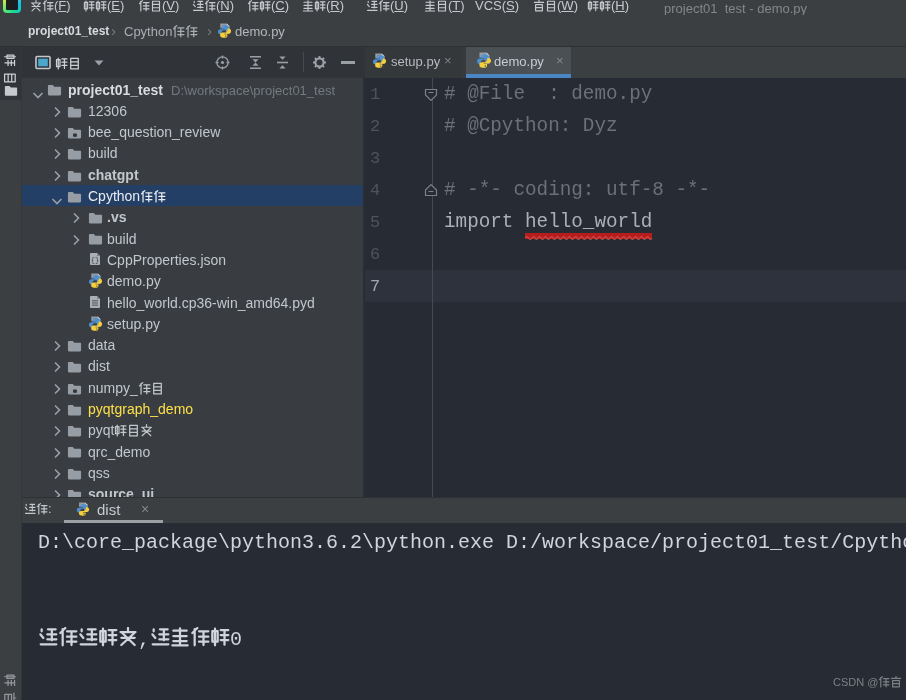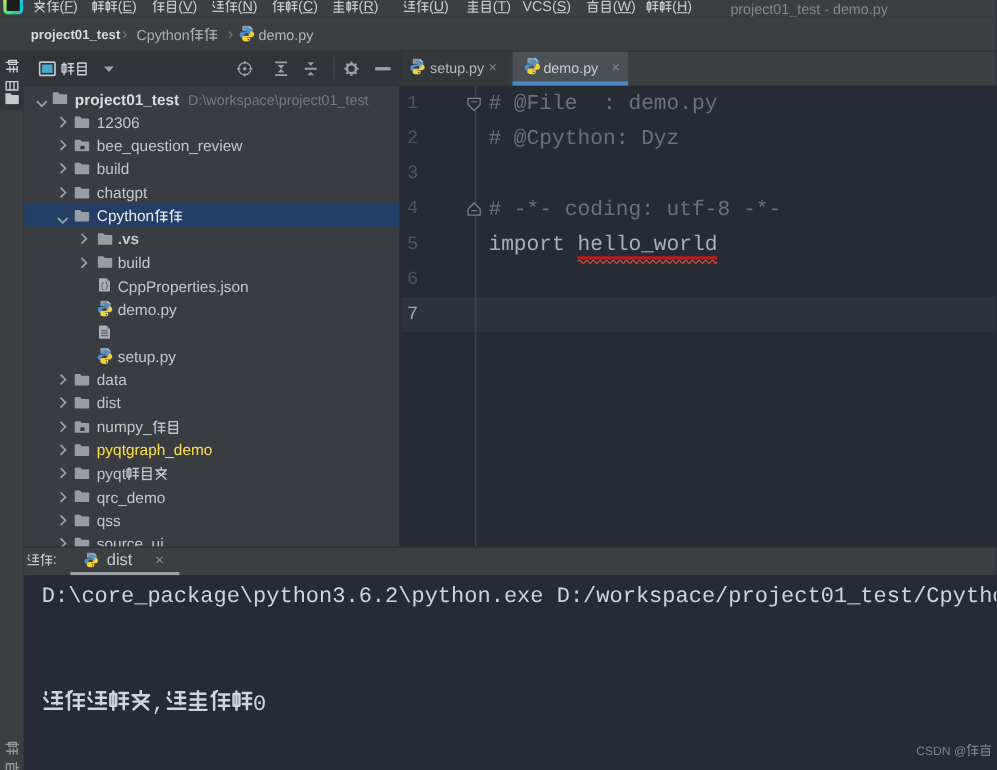--- a/index.html
+++ b/index.html
@@ -167,21 +167,21 @@
     <div class="abs" style="left:45px;top:68.4px"><svg viewBox="0 0 16 13" style="width:15px;height:12.1875px;">
         <path fill="#979da4" d="M1 2.2C1 1.5 1.5 1 2.2 1h4l1.6 1.8h6.2c.6 0 1 .4 1 1v7.2c0 .7-.5 1.2-1.2 1.2H2.2C1.5 12.2 1 11.7 1 11z"></path>
       </svg></div>
     <div class="row" style="left:66px;top:67.4px;font-size:14px;font-weight:normal;color:#c2c7cc">build</div>
 <div class="abs" style="left:31px;top:89.7px"><svg viewBox="0 0 8 12" style="width:8px;height:12px;">
         <path d="M2 1.5 6.5 6 2 10.5" stroke="#9aa0a6" stroke-width="1.6" fill="none"></path>
       </svg></div>
     <div class="abs" style="left:45px;top:89.7px"><svg viewBox="0 0 16 13" style="width:15px;height:12.1875px;">
         <path fill="#979da4" d="M1 2.2C1 1.5 1.5 1 2.2 1h4l1.6 1.8h6.2c.6 0 1 .4 1 1v7.2c0 .7-.5 1.2-1.2 1.2H2.2C1.5 12.2 1 11.7 1 11z"></path>
       </svg></div>
-    <div class="row" style="left:66px;top:88.7px;font-size:14px;font-weight:normal;color:#c2c7cc">chatgpt</div>
+    <div class="row" style="left:66px;top:88.7px;font-size:14px;font-weight:bold;color:#c2c7cc">chatgpt</div>
 <div class="abs" style="left:0;top:106.5px;width:343px;height:21px;background:#233f66"></div>
     <div class="abs" style="left:29px;top:113.0px"><svg viewBox="0 0 12 8" style="width:12px;height:8px;">
         <path d="M1.5 2 6 6.5 10.5 2" stroke="#9aa0a6" stroke-width="1.6" fill="none"></path>
       </svg></div>
     <div class="abs" style="left:45px;top:111.0px"><svg viewBox="0 0 16 13" style="width:15px;height:12.1875px;">
         <path fill="#979da4" d="M1 2.2C1 1.5 1.5 1 2.2 1h4l1.6 1.8h6.2c.6 0 1 .4 1 1v7.2c0 .7-.5 1.2-1.2 1.2H2.2C1.5 12.2 1 11.7 1 11z"></path>
       </svg></div>
     <div class="row" style="left:66px;top:110.0px;font-size:14px;font-weight:normal;color:#e8ecf0">Cpython<svg class="cj" style="width:13px;height:13px" viewBox="0 0 12 12">
         <path d="M2.8 1.2L2.8 11 M4.4 0.6L1.4 3.6 M5.4 2.6L11 2.6 M5.4 5.8L11 5.8 M8.1 2.6L8.1 10.8 M5.4 8.8L11 8.8" stroke="currentColor" stroke-width="1.15" fill="none" stroke-linecap="round"></path>
       </svg><svg class="cj" style="width:13px;height:13px" viewBox="0 0 12 12">
@@ -214,20 +214,21 @@
 <path fill="#f3cf3c" d="M8.1 15.8c1.9 0 3-.9 3-2.3v-1.6H7.9v-.5h4.6c1.4 0 2.5-1.1 2.5-2.7s-1.1-2.8-2.5-2.8h-1.2v1.8c0 1.4-1.2 2.5-2.6 2.5H5.5c-1.2 0-2.1.9-2.1 2.1v1.2c0 1.4 1.7 2.3 4.7 2.3zm1.3-1.1a.75.75 0 1 1 0-1.5.75.75 0 0 1 0 1.5z"></path>
       </svg></div>
     <div class="row" style="left:85px;top:195.2px;font-size:14px;font-weight:normal;color:#c2c7cc">demo.py</div>
 <div class="abs" style="left:67px;top:216.5px"><svg viewBox="0 0 12 14" style="width:12px;height:14px;">
         <path fill="#aaafb6" d="M1 1.8c0-.5.4-.8.8-.8H8l3 3v8.2c0 .5-.4.8-.8.8H1.8c-.4 0-.8-.3-.8-.8z"></path>
         <path fill="#7e848b" d="M8 1l3 3H8z"></path>
         <rect x="3" y="5.2" width="6" height="1.1" fill="#565b61"></rect>
         <rect x="3" y="7.4" width="6" height="1.1" fill="#565b61"></rect>
         <rect x="3" y="9.6" width="6" height="1.1" fill="#565b61"></rect>
       </svg></div>
+    <div class="row" style="left:85px;top:216.5px;font-size:14px;font-weight:normal;color:#c2c7cc">hello_world.cp36-win_amd64.pyd</div>
 <div class="abs" style="left:66px;top:237.8px"><svg viewBox="0 0 16 16" style="width:15px;height:15px;">
 <path fill="#9fa6ae" d="M3.5 0.5h7l3 3v8h-4v-6h-6z" opacity="0.9"></path>
 <path fill="#c8cdd3" d="M10.5 0.5l3 3h-3z"></path>
 <path fill="#4e8fce" d="M7.9 2.2c-1.9 0-3 .9-3 2.3v1.6h3.2v.5H3.5C2.1 6.6 1 7.7 1 9.3s1.1 2.8 2.5 2.8h1.2v-1.8c0-1.4 1.2-2.5 2.6-2.5h3.2c1.2 0 2.1-.9 2.1-2.1V4.5c0-1.4-1.7-2.3-4.7-2.3zM6.6 3.3a.75.75 0 1 1 0 1.5.75.75 0 0 1 0-1.5z"></path>
 <path fill="#f3cf3c" d="M8.1 15.8c1.9 0 3-.9 3-2.3v-1.6H7.9v-.5h4.6c1.4 0 2.5-1.1 2.5-2.7s-1.1-2.8-2.5-2.8h-1.2v1.8c0 1.4-1.2 2.5-2.6 2.5H5.5c-1.2 0-2.1.9-2.1 2.1v1.2c0 1.4 1.7 2.3 4.7 2.3zm1.3-1.1a.75.75 0 1 1 0-1.5.75.75 0 0 1 0 1.5z"></path>
       </svg></div>
     <div class="row" style="left:85px;top:237.8px;font-size:14px;font-weight:normal;color:#c2c7cc">setup.py</div>
 <div class="abs" style="left:31px;top:260.1px"><svg viewBox="0 0 8 12" style="width:8px;height:12px;">
         <path d="M2 1.5 6.5 6 2 10.5" stroke="#9aa0a6" stroke-width="1.6" fill="none"></path>
       </svg></div>
@@ -287,21 +288,21 @@
     <div class="abs" style="left:45px;top:387.9px"><svg viewBox="0 0 16 13" style="width:15px;height:12.1875px;">
         <path fill="#979da4" d="M1 2.2C1 1.5 1.5 1 2.2 1h4l1.6 1.8h6.2c.6 0 1 .4 1 1v7.2c0 .7-.5 1.2-1.2 1.2H2.2C1.5 12.2 1 11.7 1 11z"></path>
       </svg></div>
     <div class="row" style="left:66px;top:386.9px;font-size:14px;font-weight:normal;color:#c2c7cc">qss</div>
 <div class="abs" style="left:31px;top:409.2px"><svg viewBox="0 0 8 12" style="width:8px;height:12px;">
         <path d="M2 1.5 6.5 6 2 10.5" stroke="#9aa0a6" stroke-width="1.6" fill="none"></path>
       </svg></div>
     <div class="abs" style="left:45px;top:409.2px"><svg viewBox="0 0 16 13" style="width:15px;height:12.1875px;">
         <path fill="#979da4" d="M1 2.2C1 1.5 1.5 1 2.2 1h4l1.6 1.8h6.2c.6 0 1 .4 1 1v7.2c0 .7-.5 1.2-1.2 1.2H2.2C1.5 12.2 1 11.7 1 11z"></path>
       </svg></div>
-    <div class="row" style="left:66px;top:408.2px;font-size:14px;font-weight:normal;color:#c2c7cc">source_ui</div>
+    <div class="row" style="left:66px;top:408.2px;font-size:14px;font-weight:bold;color:#c2c7cc">source_ui</div>
 </div>
 <div class="abs" style="left:365px;top:47px;width:541px;height:31px;background:#3c3f42"></div>
 <div class="abs" style="left:365px;top:47px;width:97px;height:31px;background:#35383b"></div>
 <div class="abs" style="left:372px;top:53px"><svg viewBox="0 0 16 16" style="width:15px;height:15px;">
 <path fill="#9fa6ae" d="M3.5 0.5h7l3 3v8h-4v-6h-6z" opacity="0.9"></path>
 <path fill="#c8cdd3" d="M10.5 0.5l3 3h-3z"></path>
 <path fill="#4e8fce" d="M7.9 2.2c-1.9 0-3 .9-3 2.3v1.6h3.2v.5H3.5C2.1 6.6 1 7.7 1 9.3s1.1 2.8 2.5 2.8h1.2v-1.8c0-1.4 1.2-2.5 2.6-2.5h3.2c1.2 0 2.1-.9 2.1-2.1V4.5c0-1.4-1.7-2.3-4.7-2.3zM6.6 3.3a.75.75 0 1 1 0 1.5.75.75 0 0 1 0-1.5z"></path>
 <path fill="#f3cf3c" d="M8.1 15.8c1.9 0 3-.9 3-2.3v-1.6H7.9v-.5h4.6c1.4 0 2.5-1.1 2.5-2.7s-1.1-2.8-2.5-2.8h-1.2v1.8c0 1.4-1.2 2.5-2.6 2.5H5.5c-1.2 0-2.1.9-2.1 2.1v1.2c0 1.4 1.7 2.3 4.7 2.3zm1.3-1.1a.75.75 0 1 1 0-1.5.75.75 0 0 1 0 1.5z"></path>
     </svg></div>
 <div class="row" style="left:391px;top:54px;font-size:13px;color:#b6bbc0">setup.py</div>
@@ -323,21 +324,21 @@
 <div class="row mono" style="left:5px;top:7px;font-size:17px;color:#4e545e">1</div>
 <div class="row mono" style="left:5px;top:39px;font-size:17px;color:#4e545e">2</div>
 <div class="row mono" style="left:5px;top:71px;font-size:17px;color:#4e545e">3</div>
 <div class="row mono" style="left:5px;top:103px;font-size:17px;color:#4e545e">4</div>
 <div class="row mono" style="left:5px;top:135px;font-size:17px;color:#4e545e">5</div>
 <div class="row mono" style="left:5px;top:167px;font-size:17px;color:#4e545e">6</div>
 <div class="row mono" style="left:5px;top:199px;font-size:17px;color:#9fa6ad">7</div>
 <div class="row mono" style="left:79px;top:5px;font-size:19.3px;color:#6a717b"># @File&nbsp;&nbsp;: demo.py</div>
 <div class="row mono" style="left:79px;top:37px;font-size:19.3px;color:#6a717b"># @Cpython: Dyz</div>
 <div class="row mono" style="left:79px;top:101px;font-size:19.3px;color:#6a717b"># -*- coding: utf-8 -*-</div>
-<div class="row mono" style="left:79px;top:133px;font-size:19.3px;color:#a8b0bb">import <span style="border-bottom:3px solid #b91c1c">hello_world</span></div>
+<div class="row mono" style="left:79px;top:133px;font-size:19.3px;color:#a8b0bb">import <span style="border-bottom:6px solid #b91c1c">hello_world</span></div>
 <svg class="abs" style="left:160px;top:157px" width="128" height="5" viewBox="0 0 128 5">
       <path d="M0 3 Q 1.7 0.4 3.5 3 T 7 3 T 10 3 T 13 3 T 16 3 T 19 3 T 22 3 T 25 3 T 28 3 T 31 3 T 34 3 T 37 3 T 40 3 T 43 3 T 46 3 T 49 3 T 52 3 T 55 3 T 58 3 T 61 3 T 64 3 T 67 3 T 70 3 T 73 3 T 76 3 T 79 3 T 82 3 T 85 3 T 88 3 T 91 3 T 94 3 T 97 3 T 100 3 T 103 3 T 106 3 T 109 3 T 112 3 T 115 3 T 118 3 T 121 3 T 124 3 T 127 3" stroke="#c9504c" stroke-width="1.2" fill="none"></path>
     </svg>
 <svg class="abs" style="left:59px;top:10px" width="14" height="14" viewBox="0 0 14 14">
       <path d="M1.5 1.5h11v5.5L7 12.5 1.5 7z" fill="#272b33" stroke="#79808a" stroke-width="1.2"></path>
       <path d="M4.5 4.5h5" stroke="#79808a" stroke-width="1.1"></path>
     </svg>
 <svg class="abs" style="left:59px;top:105px" width="14" height="14" viewBox="0 0 14 14">
       <path d="M1.5 12.5h11V7L7 1.5 1.5 7z" fill="#272b33" stroke="#79808a" stroke-width="1.2"></path>
       <path d="M4.5 8.5h5" stroke="#79808a" stroke-width="1.1"></path>

